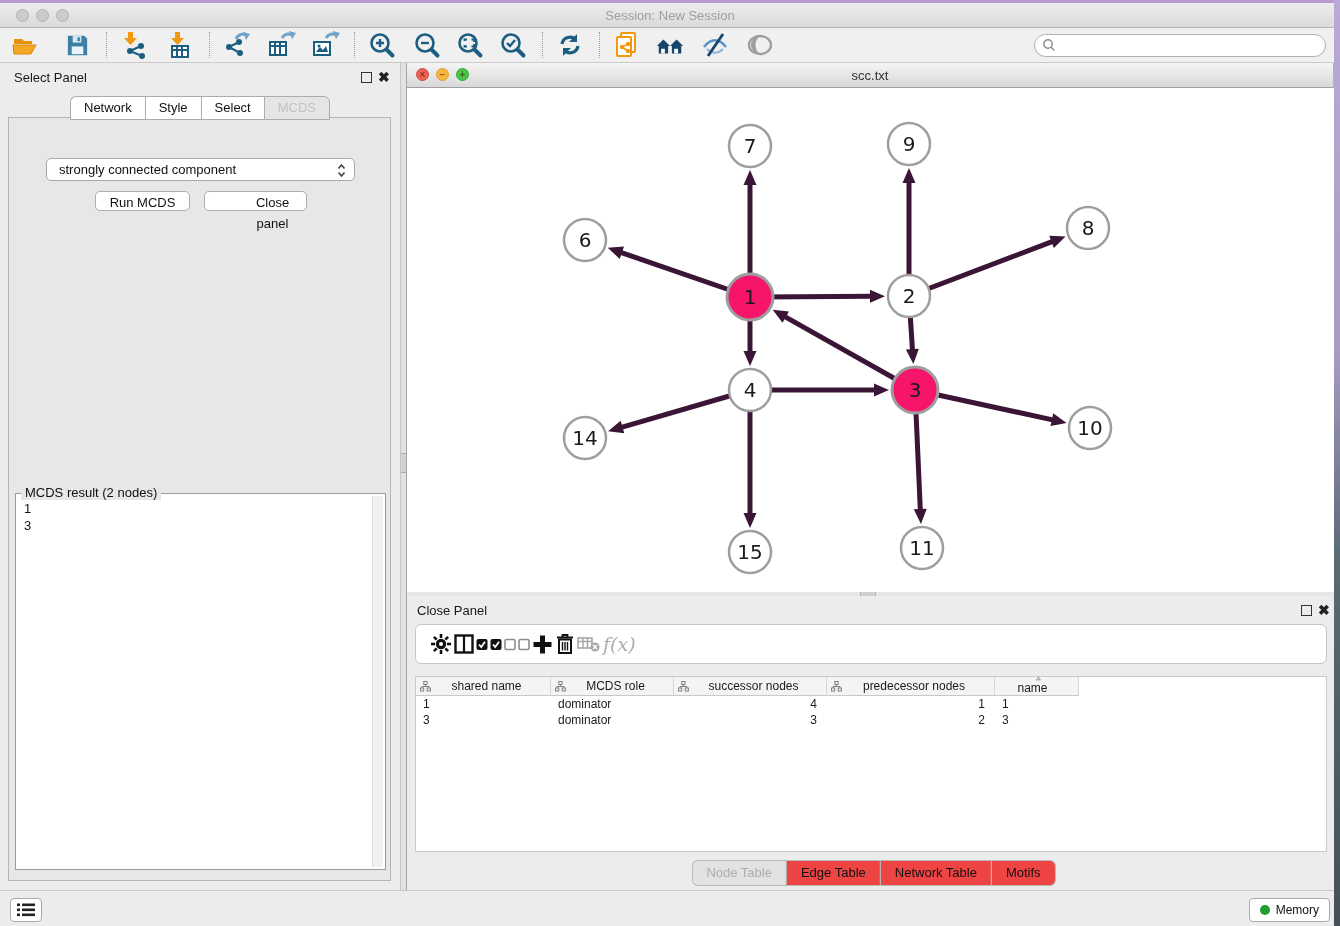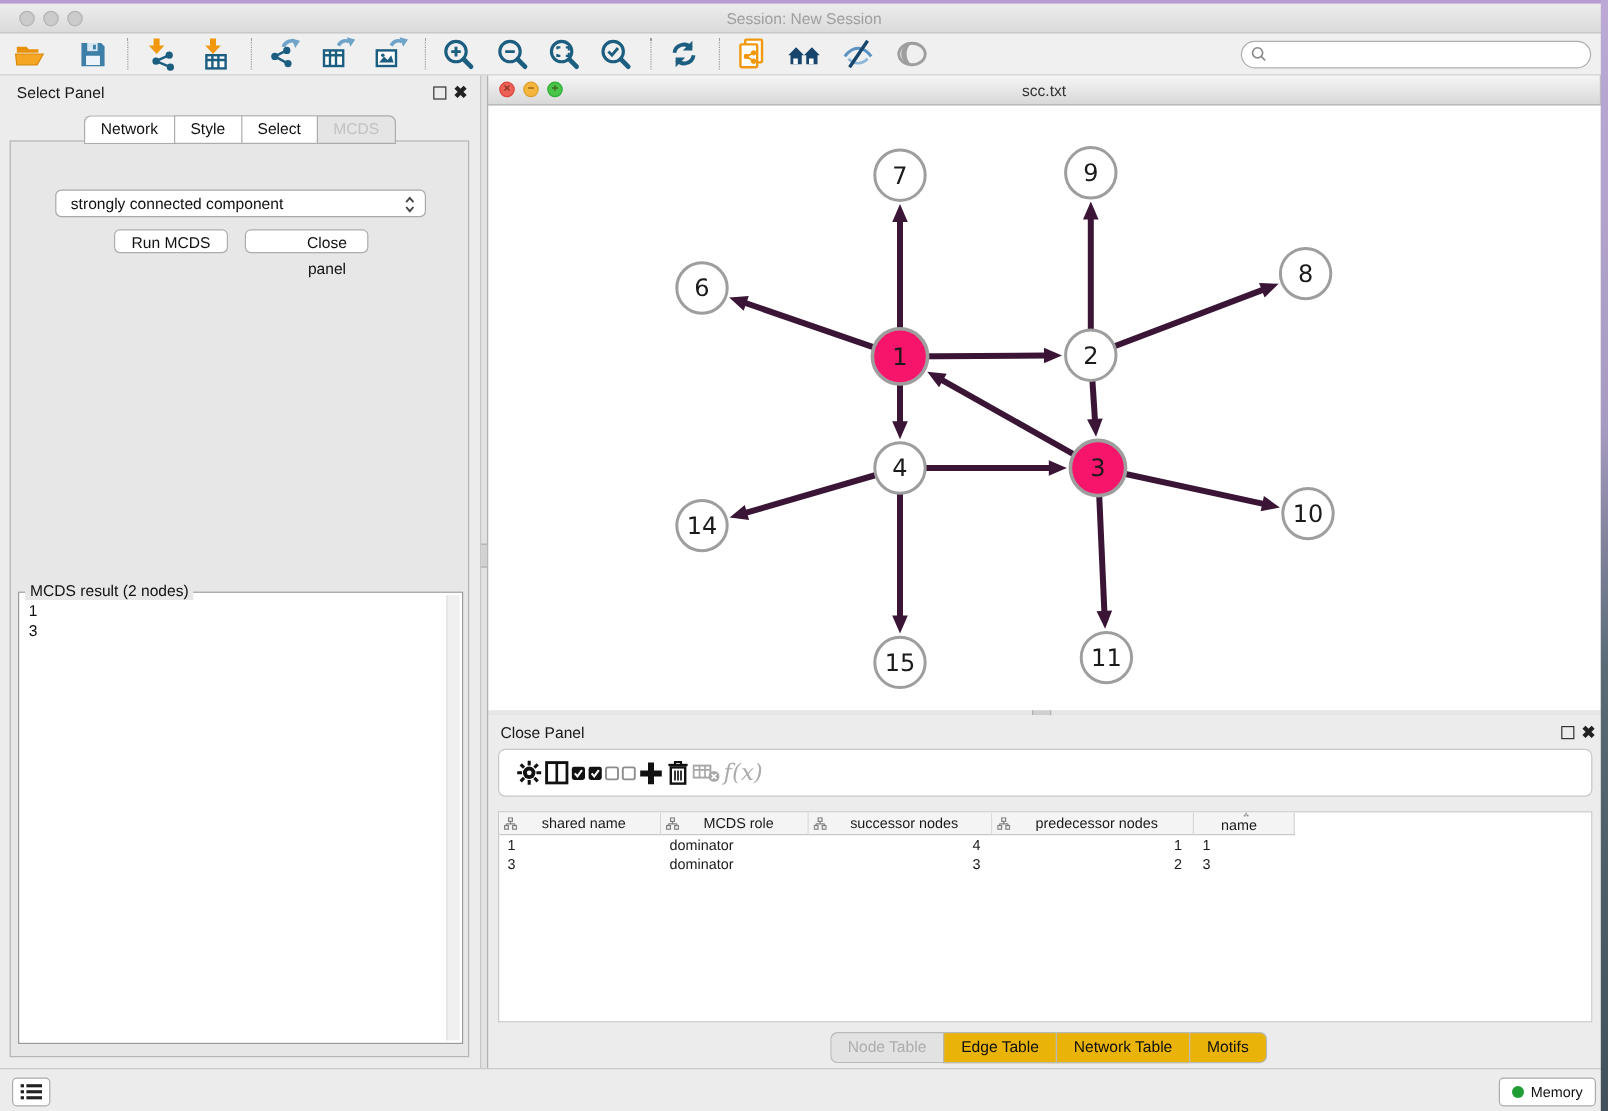--- a/index.html
+++ b/index.html
@@ -89,21 +89,21 @@
   .tp-table { position:absolute; left:8px; top:80px; width:912px; height:176px; background:#ffffff;
     border:1px solid #C9C9C9; overflow:hidden; }
   .thead { display:flex; }
   .th { height:19px; background:#F4F4F4; border-right:1px solid #D6D6D6; border-bottom:1px solid #C9C9C9;
     display:flex; align-items:center; font-size:12px; color:#1A1A1A; position:relative; }
   .th .hicon { margin-left:4px; }
   .th .hlabel { flex:1; text-align:center; padding-right:8px; }
   .trow { display:flex; height:16px; align-items:center; }
   .td { font-size:12px; color:#1A1A1A; overflow:hidden; white-space:nowrap; }
   .tp-tabs { position:absolute; left:50%; transform:translateX(-50%); top:264px; display:flex; }
-  .tp-tab { font-size:13px; padding:4px 14px 5px 14px; background:#eab308; border:1px solid #B9B9B9;
+  .tp-tab { font-size:13px; padding:4px 14px 5px 14px; background:#ef4444; border:1px solid #B9B9B9;
     border-right:none; color:#111; }
   .tp-tab:first-child { border-radius:6px 0 0 6px; }
   .tp-tab:last-child { border-right:1px solid #B9B9B9; border-radius:0 6px 6px 0; }
   .tp-tab.active { background:#E2E2E2; color:#ADADAD; }
 
   
   .statusbar { position:absolute; left:0; top:890px; width:1340px; height:48px; background:#ECECEC;
     border-top:1px solid #C9C9C9; }
   .list-btn { position:absolute; left:10px; top:7px; width:32px; height:24px; background:#FFF;
     border:1px solid #ABABAB; border-radius:4px; display:flex; align-items:center; justify-content:center; }

